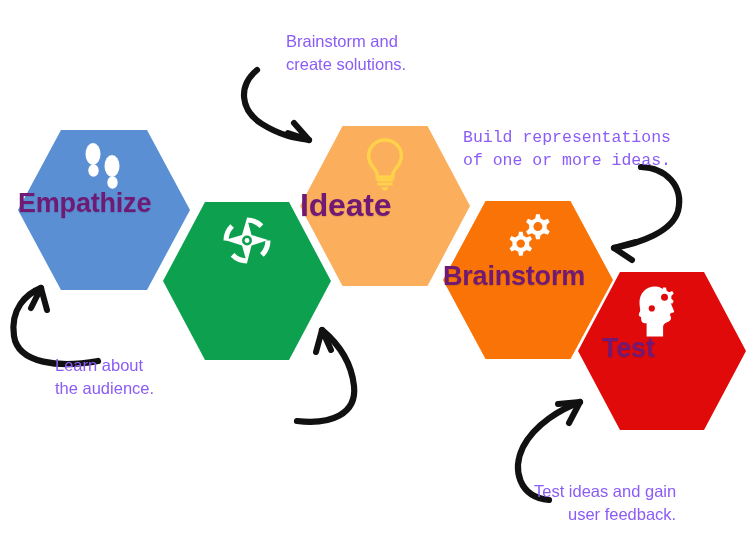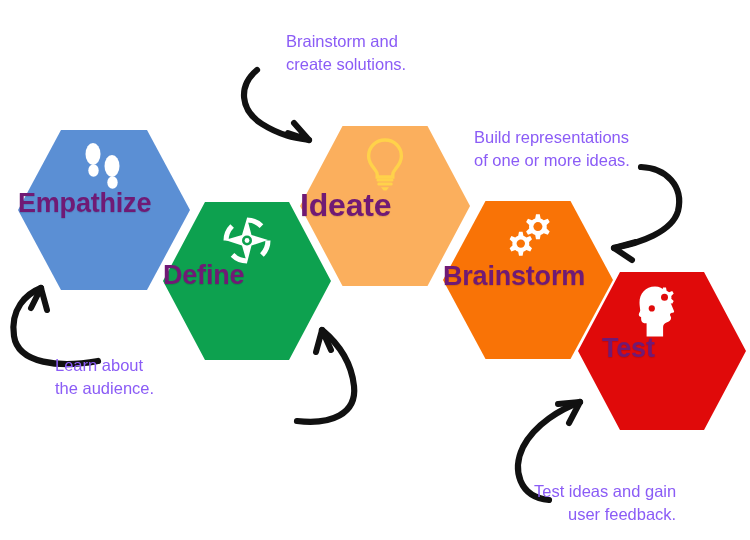--- a/index.html
+++ b/index.html
@@ -84,21 +84,20 @@
     <svg width="52" height="52" viewBox="0 0 52 52" aria-hidden="true">
       <path d="M26 3 L30.5 20 L47 25 L30.5 30.5 L26 48 L21 30.5 L4 25 L21 20 Z" fill="#ffffff"></path>
       <circle cx="26" cy="25.5" r="5" fill="#0DA14F"></circle>
       <circle cx="26" cy="25.5" r="2.4" fill="#ffffff"></circle>
       <path d="M26 2.5 a23 23 0 0 1 16.3 6.8 l-3.6 3.6 A18 18 0 0 0 26 7.6 Z" fill="#ffffff"></path>
       <path d="M49.5 25.5 a23 23 0 0 1 -6.8 16.3 l-3.6 -3.6 A18 18 0 0 0 44.4 25.5 Z" fill="#ffffff"></path>
       <path d="M26 48.5 a23 23 0 0 1 -16.3 -6.8 l3.6 -3.6 A18 18 0 0 0 26 43.4 Z" fill="#ffffff"></path>
       <path d="M2.5 25.5 a23 23 0 0 1 6.8 -16.3 l3.6 3.6 A18 18 0 0 0 7.6 25.5 Z" fill="#ffffff"></path>
     </svg>
   </div>
-  <div class="hex-label" style="left:163px; top:260px; width:168px; font-size:27px; text-shadow:0 1px 1px rgba(0,0,0,0.12);">Define</div>
 
   <div class="hex" style="left:300px; top:126px; width:170px; height:160px; background:#FBAF5D;">
   </div>
   <div class="hex-icon" style="left:300px; top:137px; width:170px;">
     <svg width="42" height="54" viewBox="0 0 42 54" aria-hidden="true">
       <path d="M21 3 C11.6 3 4.6 10.2 4.6 19 c0 5.6 2.9 9.4 5.6 12.6 c1.8 2.2 3 3.6 3 6.2 l0 2.2 l15.6 0 l0 -2.2 c0 -2.6 1.2 -4 3 -6.2 c2.7 -3.2 5.6 -7 5.6 -12.6 C37.4 10.2 30.4 3 21 3 Z" fill="none" stroke="#FFD24A" stroke-width="3.4"></path>
       <rect x="12.6" y="41.5" width="16.8" height="2.9" rx="1.2" fill="#FFD24A"></rect>
       <rect x="13.4" y="45.6" width="15.2" height="2.9" rx="1.2" fill="#FFD24A"></rect>
       <path d="M17 50.2 l8 0 l-2.6 3.2 l-2.8 0 Z" fill="#FFD24A"></path>
     </svg>
@@ -158,21 +157,21 @@
 
     <g>
       <path d="M549 500 C519 497 512 470 523 447 C535 424 561 409 580 402" fill="none" stroke="#111111" stroke-width="6.2" stroke-linecap="round"></path>
       <path d="M580 402 L558 404 M580 402 L569 423" fill="none" stroke="#111111" stroke-width="6" stroke-linecap="round"></path>
     </g>
   </svg>
 
   <div class="note" style="left:286px; top:30px; text-align:left;">Brainstorm and
 create solutions.</div>
 
-  <div class="note" style="left:474px; top:126px; text-align:left;">Build representations
+  <div class="note" style="left:463px; top:126px; text-align:right;font-family:Liberation Mono, monospace;">Build representations
 of one or more ideas.</div>
 
   <div class="note" style="left:55px; top:354px; text-align:left;">Learn about
 the audience.</div>
 
 
   <div class="note" style="left:534px; top:480px; text-align:right;">Test ideas and gain
 user feedback.</div>
 
 </div>

